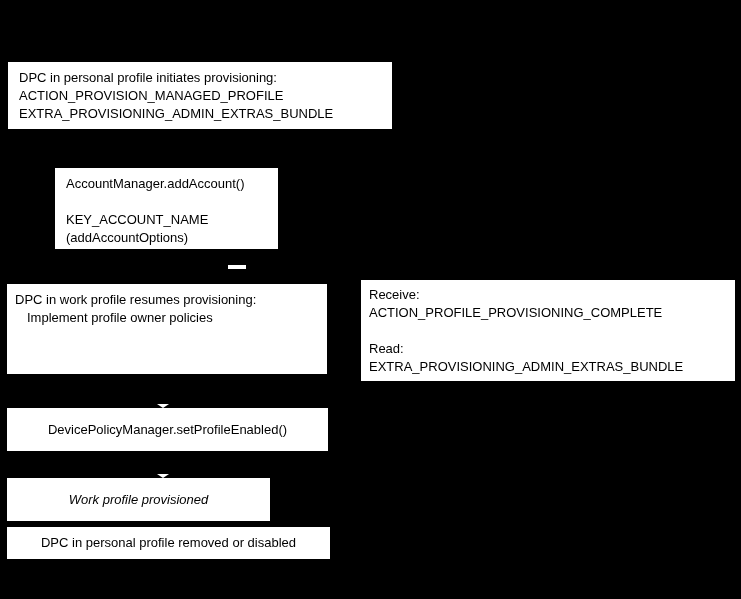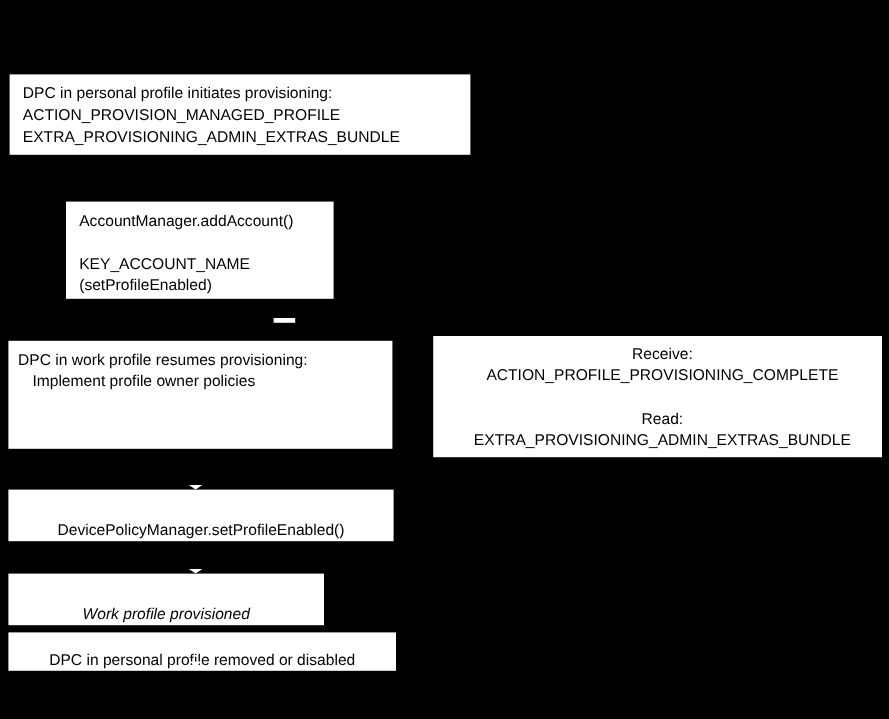--- a/index.html
+++ b/index.html
@@ -31,27 +31,27 @@
     min-height: 18px;
     white-space: nowrap;
   }
   .indent {
     padding-left: 12px;
   }
   
   .b1 { left: 8px;   top: 62px;  width: 384px; height: 67px;  padding: 7px 0 0 11px; }
   .b2 { left: 55px;  top: 168px; width: 223px; height: 81px;  padding: 7px 16px 0 11px; }
   .b3 { left: 7px;   top: 284px; width: 320px; height: 90px;  padding: 7px 16px 0 8px; }
-  .b4 { left: 361px; top: 280px; width: 374px; height: 101px; padding: 6px 0 0 8px; text-align: center; }
+  .b4 { left: 361px; top: 280px; width: 374px; height: 101px; padding: 6px 0 0 8px; }
   .b5 { left: 7px;   top: 408px; width: 321px; height: 43px; }
   .b6 { left: 7px;   top: 478px; width: 263px; height: 43px; font-style: italic; }
   .b7 { left: 7px;   top: 527px; width: 323px; height: 32px; }
   .center {
     display: flex;
-    align-items: flex-end;
+    align-items: center;
     justify-content: center;
     text-align: center;
   }
   
   .artifact {
     position: absolute;
     background: #ffffff;
   }
   .tri {
     clip-path: polygon(0 0, 100% 0, 50% 100%);
@@ -69,21 +69,21 @@
   <div class="box b1">
     <div class="ln">DPC in personal profile initiates provisioning:</div>
     <div class="ln">ACTION_PROVISION_MANAGED_PROFILE</div>
     <div class="ln">EXTRA_PROVISIONING_ADMIN_EXTRAS_BUNDLE</div>
   </div>
 
   <div class="box b2">
     <div class="ln">AccountManager.addAccount()</div>
     <div class="ln"></div>
     <div class="ln">KEY_ACCOUNT_NAME</div>
-    <div class="ln">(setProfileEnabled)</div>
+    <div class="ln">(addAccountOptions)</div>
   </div>
 
   <div class="box b3">
     <div class="ln">DPC in work profile resumes provisioning:</div>
     <div class="ln indent">Implement profile owner policies</div>
   </div>
 
   <div class="box b4">
     <div class="ln">Receive:</div>
     <div class="ln">ACTION_PROFILE_PROVISIONING_COMPLETE</div>

